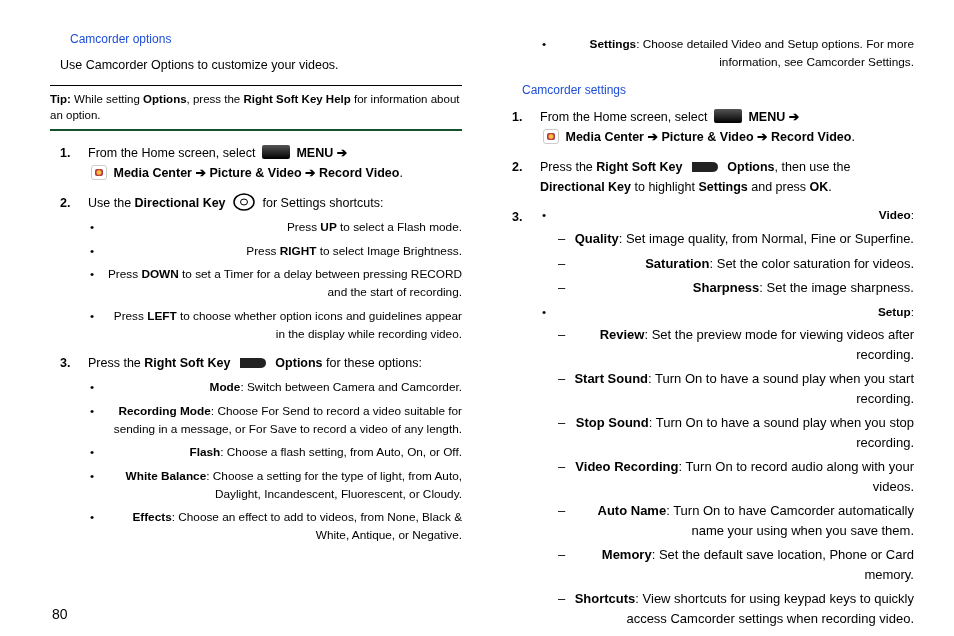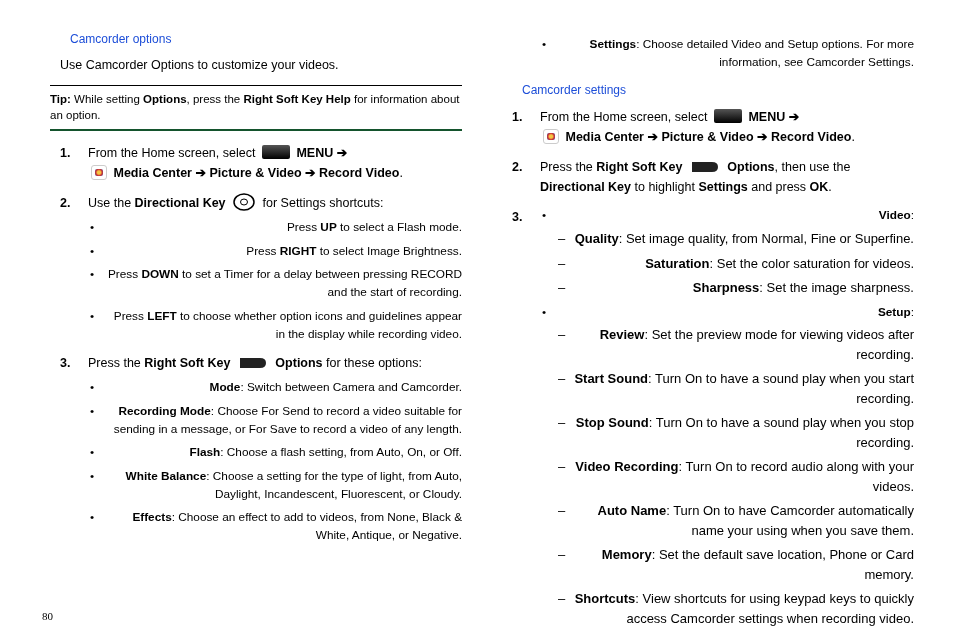--- a/index.html
+++ b/index.html
@@ -129,24 +129,23 @@
   .icon-softkey {
     display: inline-block;
     width: 30px; height: 14px;
     vertical-align: -3px;
     margin: 0 4px;
   }
   b { font-weight: bold; }
   .arrow { font-weight: bold; }
   .pagenum {
     position: absolute;
-    left: 42px;
+    left: 52px;
     bottom: 14px;
-    font-size: 11px;
-    font-family: Liberation Serif, serif;
+    font-size: 14px;
   }
 </style>
 </head>
 <body>
 
 <div class="page">
 
   <div class="col">
     <div class="heading-blue">Camcorder options</div>
     <div class="intro">Use Camcorder Options to customize your videos.</div>

